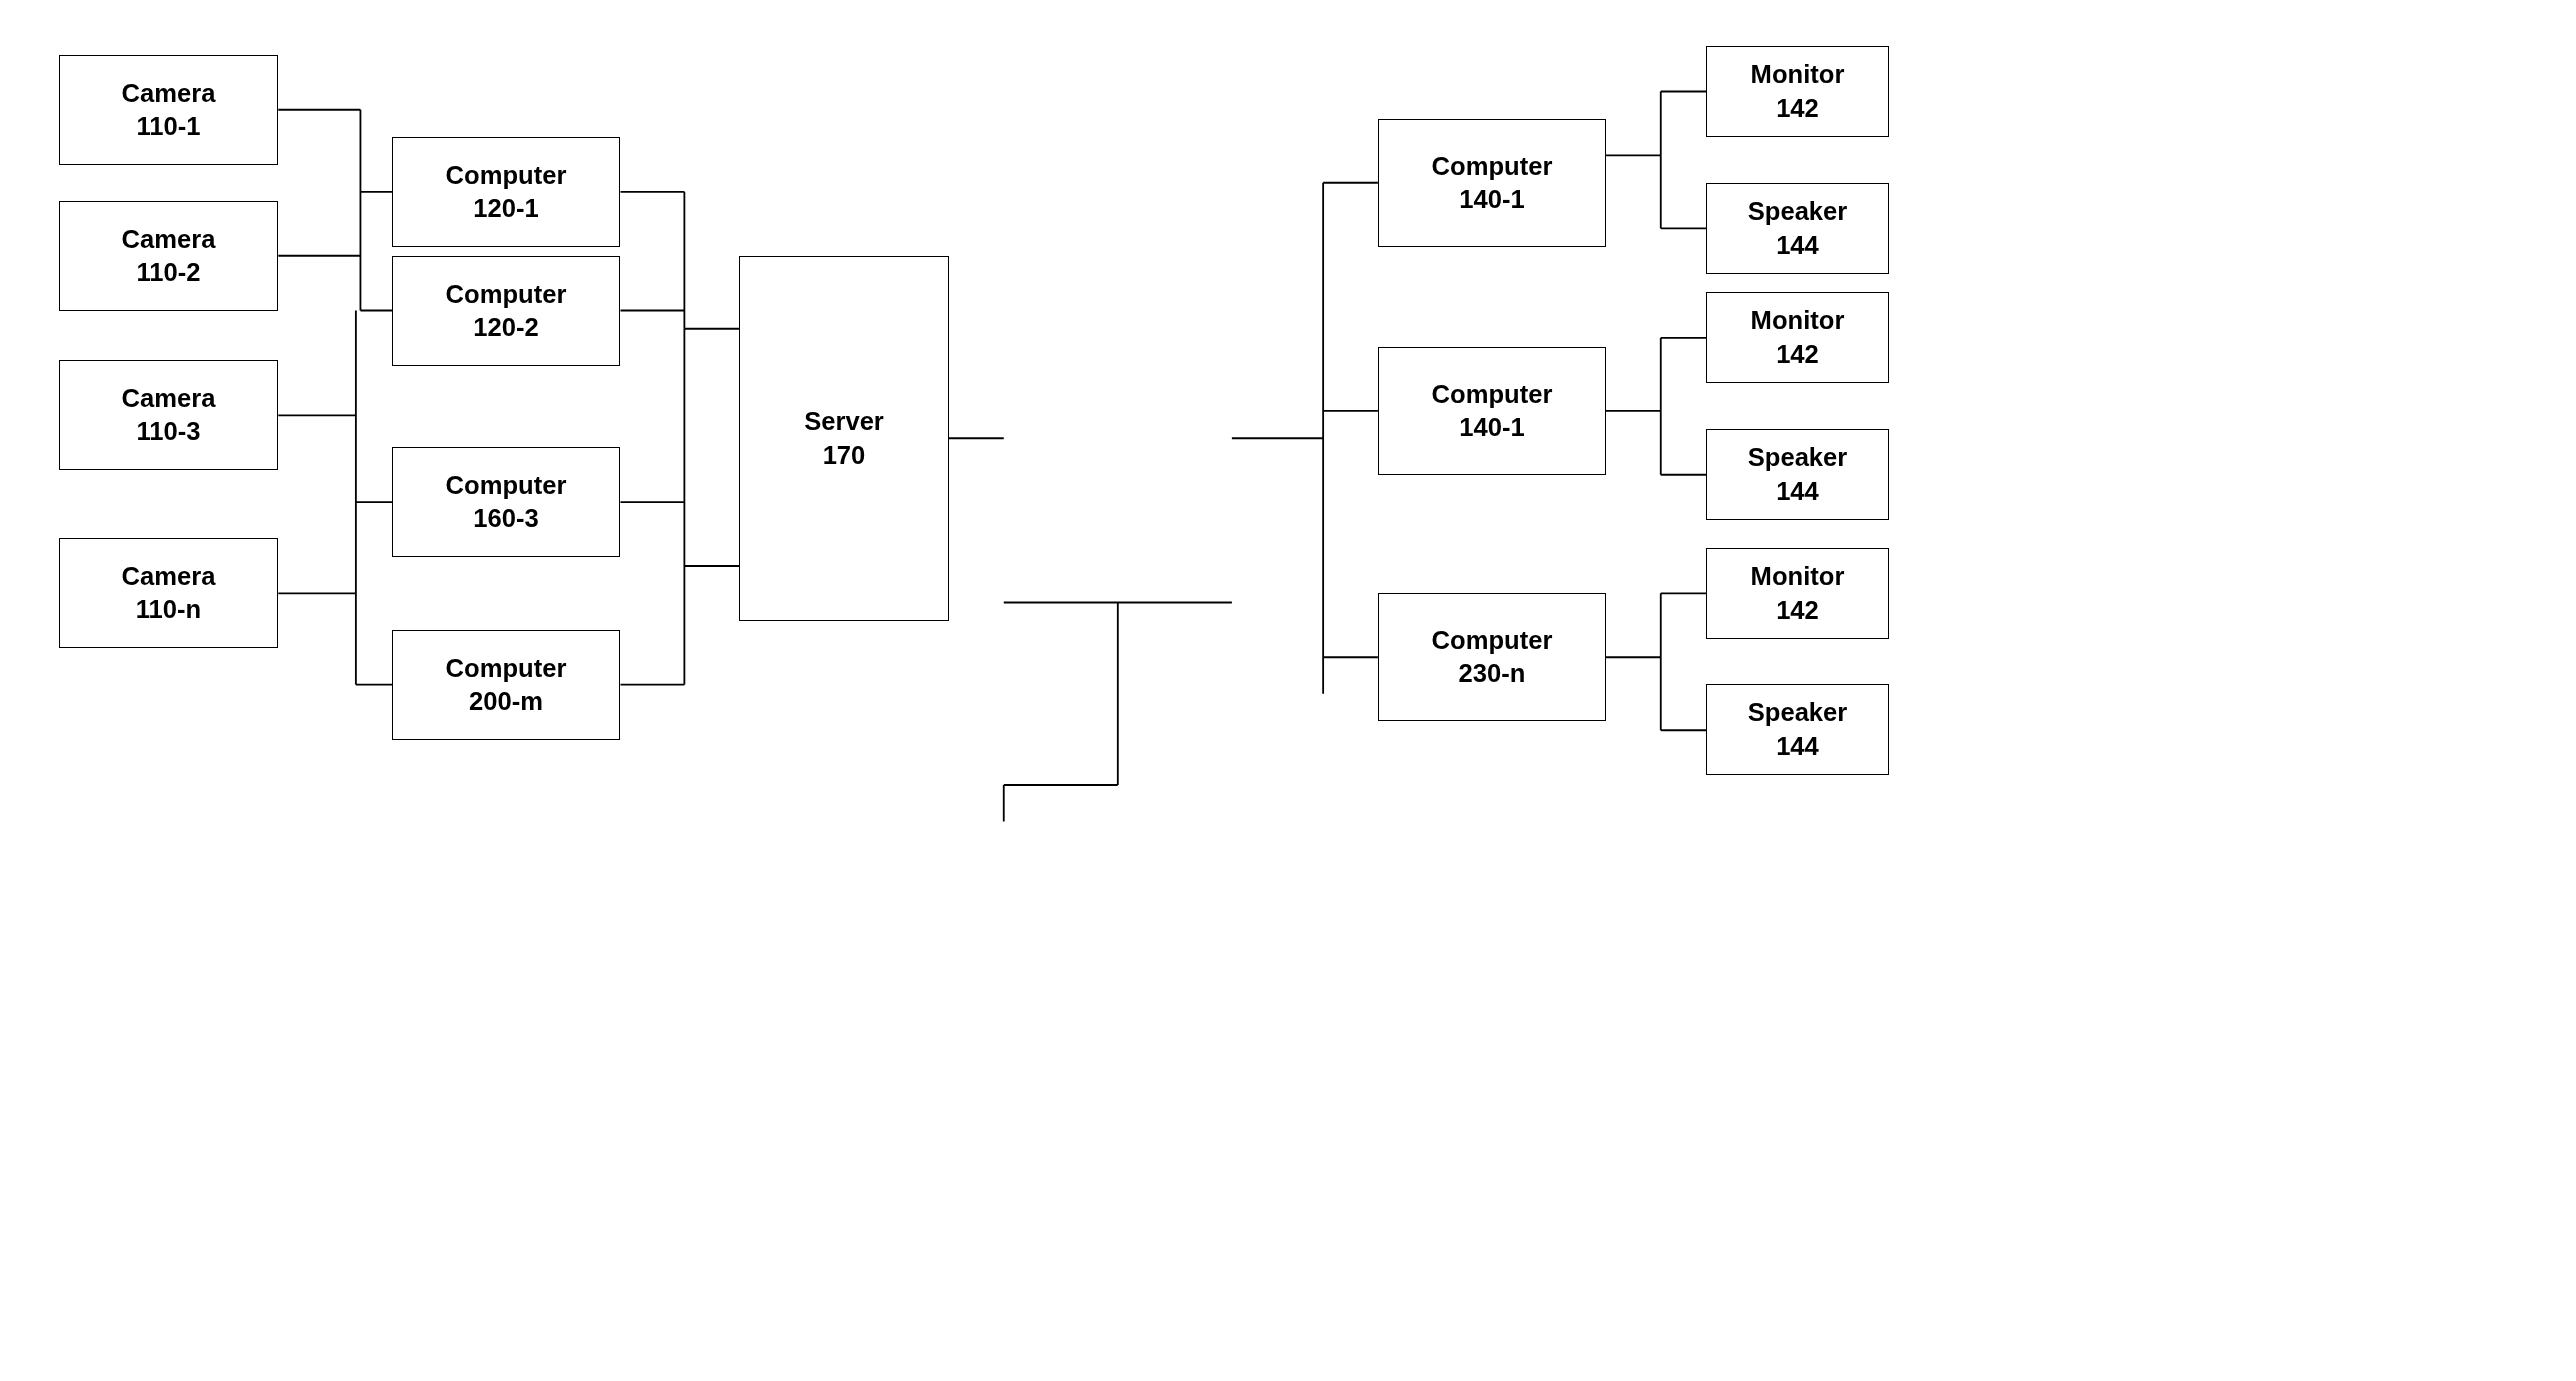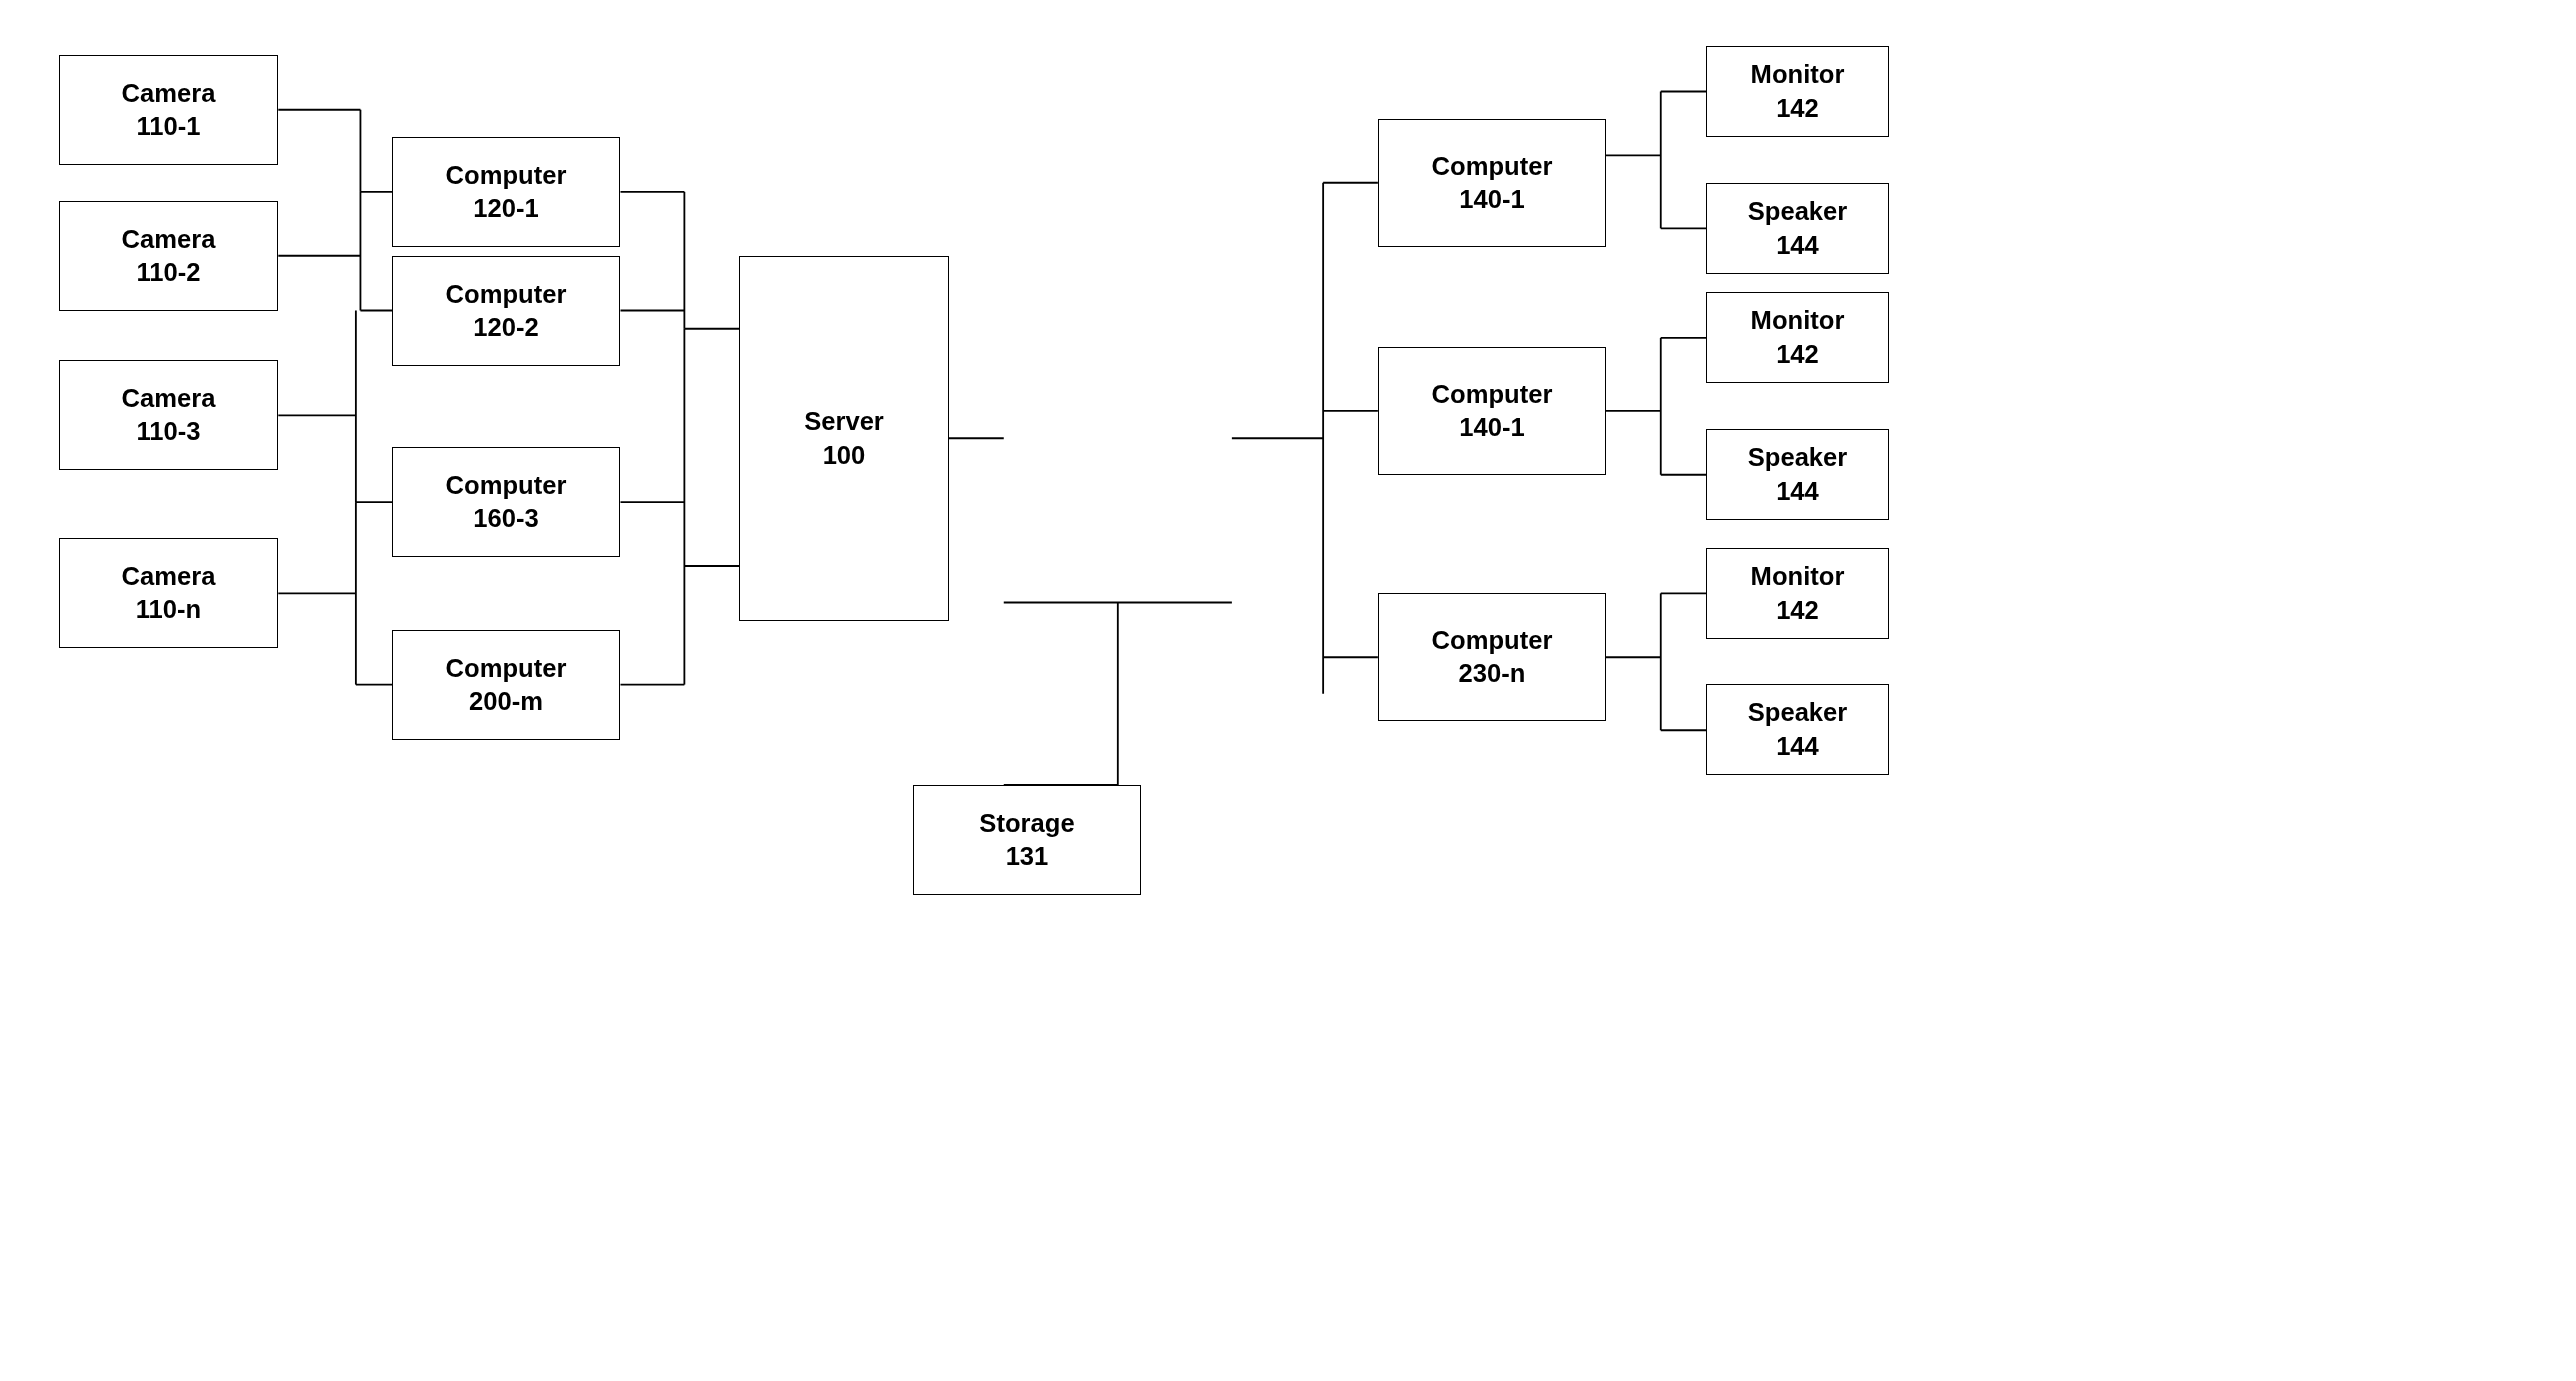--- a/index.html
+++ b/index.html
@@ -138,28 +138,24 @@
     <span>160-3</span>
   </div>
 
   <div class="node-box" style="left:392px; top:630px; width:228px; height:110px;">
     <span>Computer</span>
     <span>200-m</span>
   </div>
 
   <div class="node-box" style="left:739px; top:256px; width:210px; height:365px;align-items:center;">
     <span>Server</span>
-    <span>100</span>
-  </div>
-
-
-  <div class="node-box" style="left:913px; top:785px; width:228px; height:110px;">
-    <span>Storage</span>
-    <span>131</span>
-  </div>
+    <span>170</span>
+  </div>
+
+
 
   <div class="node-box" style="left:1378px; top:119px; width:228px; height:128px;">
     <span>Computer</span>
     <span>140-1</span>
   </div>
 
   <div class="node-box" style="left:1378px; top:347px; width:228px; height:128px;">
     <span>Computer</span>
     <span>140-1</span>
   </div>

